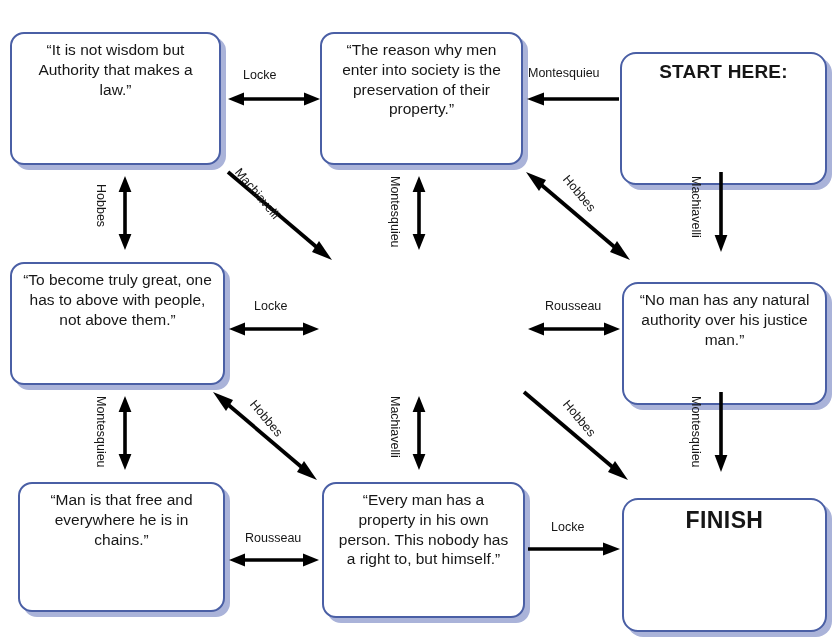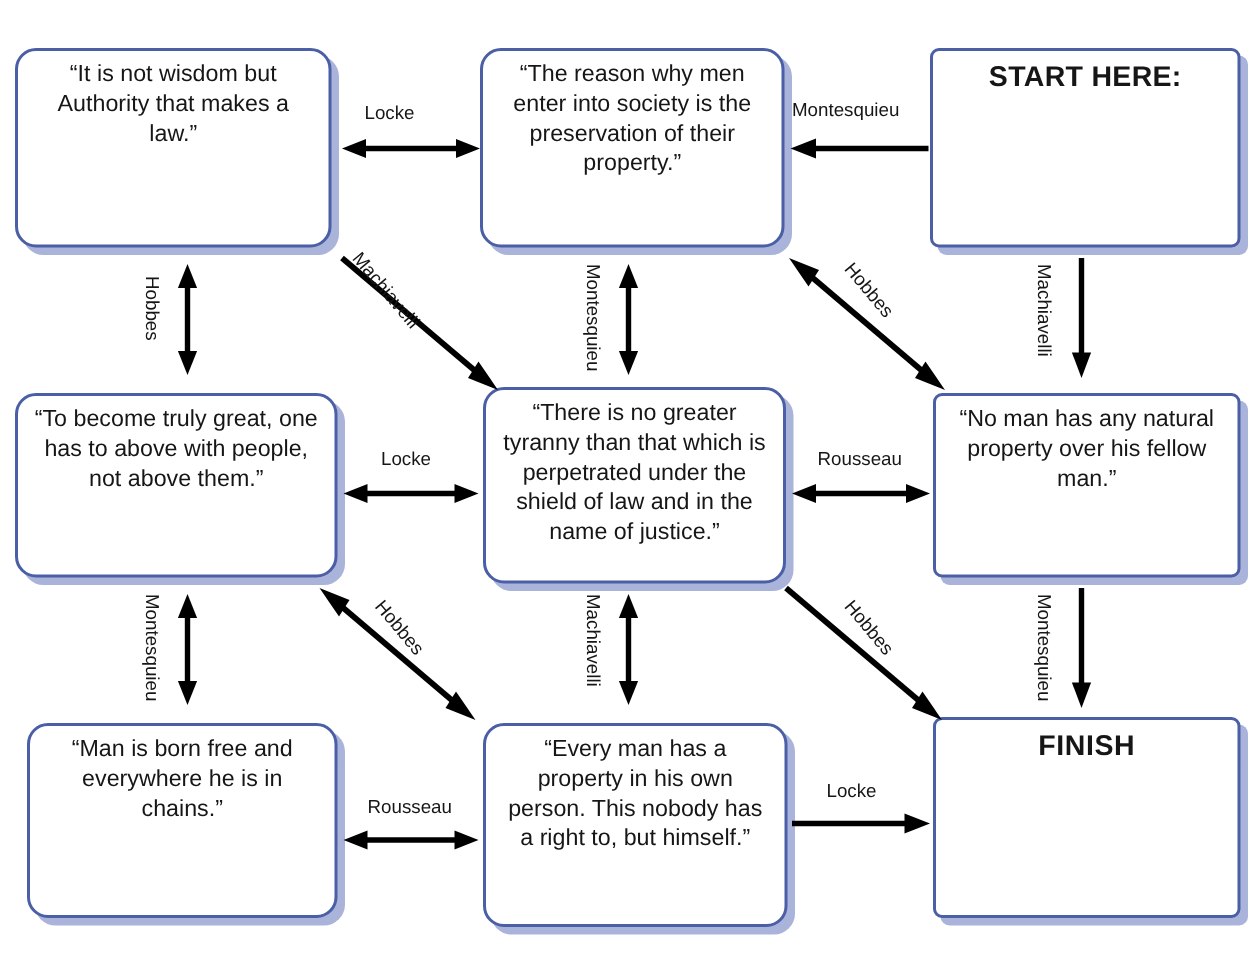--- a/index.html
+++ b/index.html
@@ -17,24 +17,24 @@
     display:flex;
     flex-direction:column;
     align-items:center;
     justify-content:flex-start;
     text-align:center;
     color:#161616;
     font-size:15.5px;
     line-height:1.28;
     padding:6px 10px;
   }
-  .node.square{border-radius:6px;}
+  .node.square{border-radius:16px;margin-top:20px;}
   .node .qt{display:block;}
   .node .ttl{display:block;font-weight:bold;font-size:19px;letter-spacing:.2px;margin-bottom:12px;}
-  .node .big{display:block;font-weight:bold;font-size:19px;letter-spacing:.4px;}
+  .node .big{display:block;font-weight:bold;font-size:23px;letter-spacing:.4px;}
 
   
   .conn{position:absolute;}
   .conn svg{display:block;overflow:visible;}
   .lbl{
     position:absolute;
     font-size:12.5px;
     color:#161616;
     white-space:nowrap;
     line-height:1;
@@ -55,30 +55,27 @@
   </div>
 
   <div class="node square" style="left:620px;top:32px;width:207px;height:133px;">
     <span class="ttl">START HERE:</span>
   </div>
 
   <div class="node" style="left:10px;top:262px;width:215px;height:123px;">
     <span class="qt">“To become truly great, one has to above with people, not above them.”</span>
   </div>
 
-  <div class="node" style="left:322px;top:258px;width:202px;height:131px;">
-    <span class="qt">“There is no greater tyranny than that which is perpetrated under the shield of law and in the name of justice.”</span>
-  </div>
 
   <div class="node square" style="left:622px;top:262px;width:205px;height:123px;">
-    <span class="qt">“No man has any natural property over his fellow man.”</span>
+    <span class="qt">“No man has any natural authority over his justice man.”</span>
   </div>
 
   <div class="node" style="left:18px;top:482px;width:207px;height:130px;">
-    <span class="qt">“Man is born free and everywhere he is in chains.”</span>
+    <span class="qt">“Man is that free and everywhere he is in chains.”</span>
   </div>
 
   <div class="node" style="left:322px;top:482px;width:203px;height:136px;">
     <span class="qt">“Every man has a property in his own person. This nobody has a right to, but himself.”</span>
   </div>
 
   <div class="node square" style="left:622px;top:478px;width:205px;height:134px;">
     <span class="big">FINISH</span>
   </div>
 

